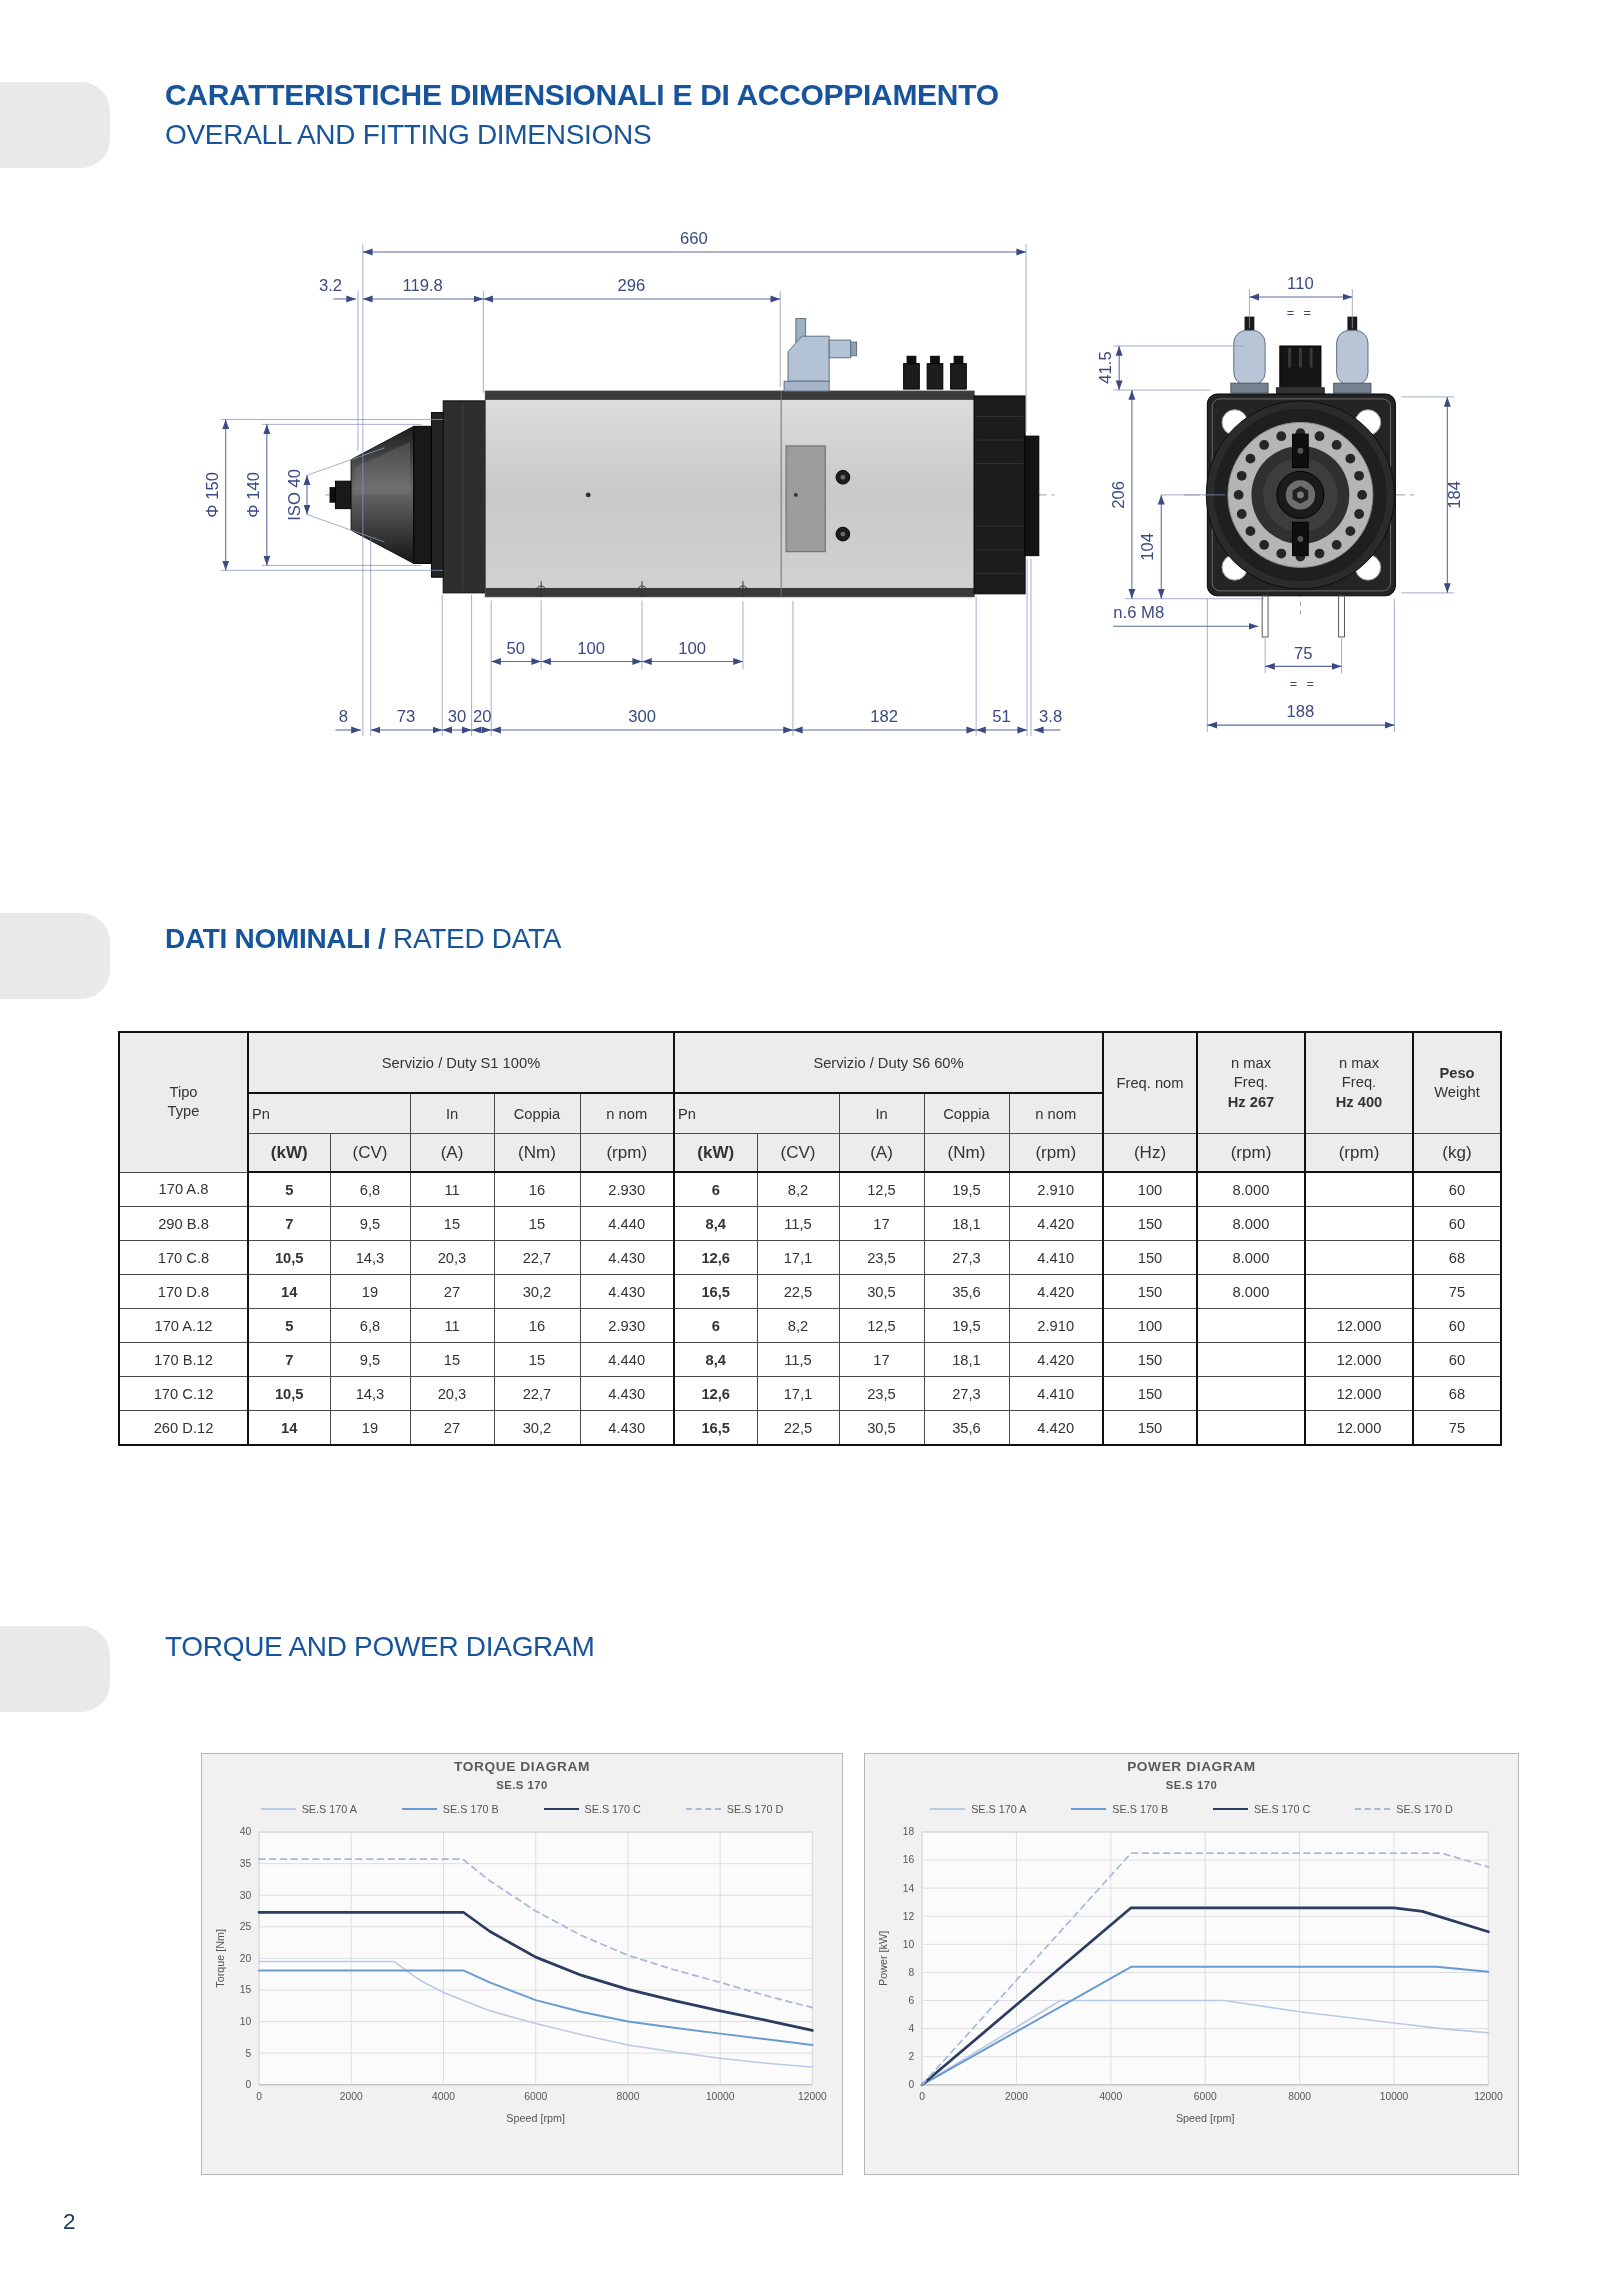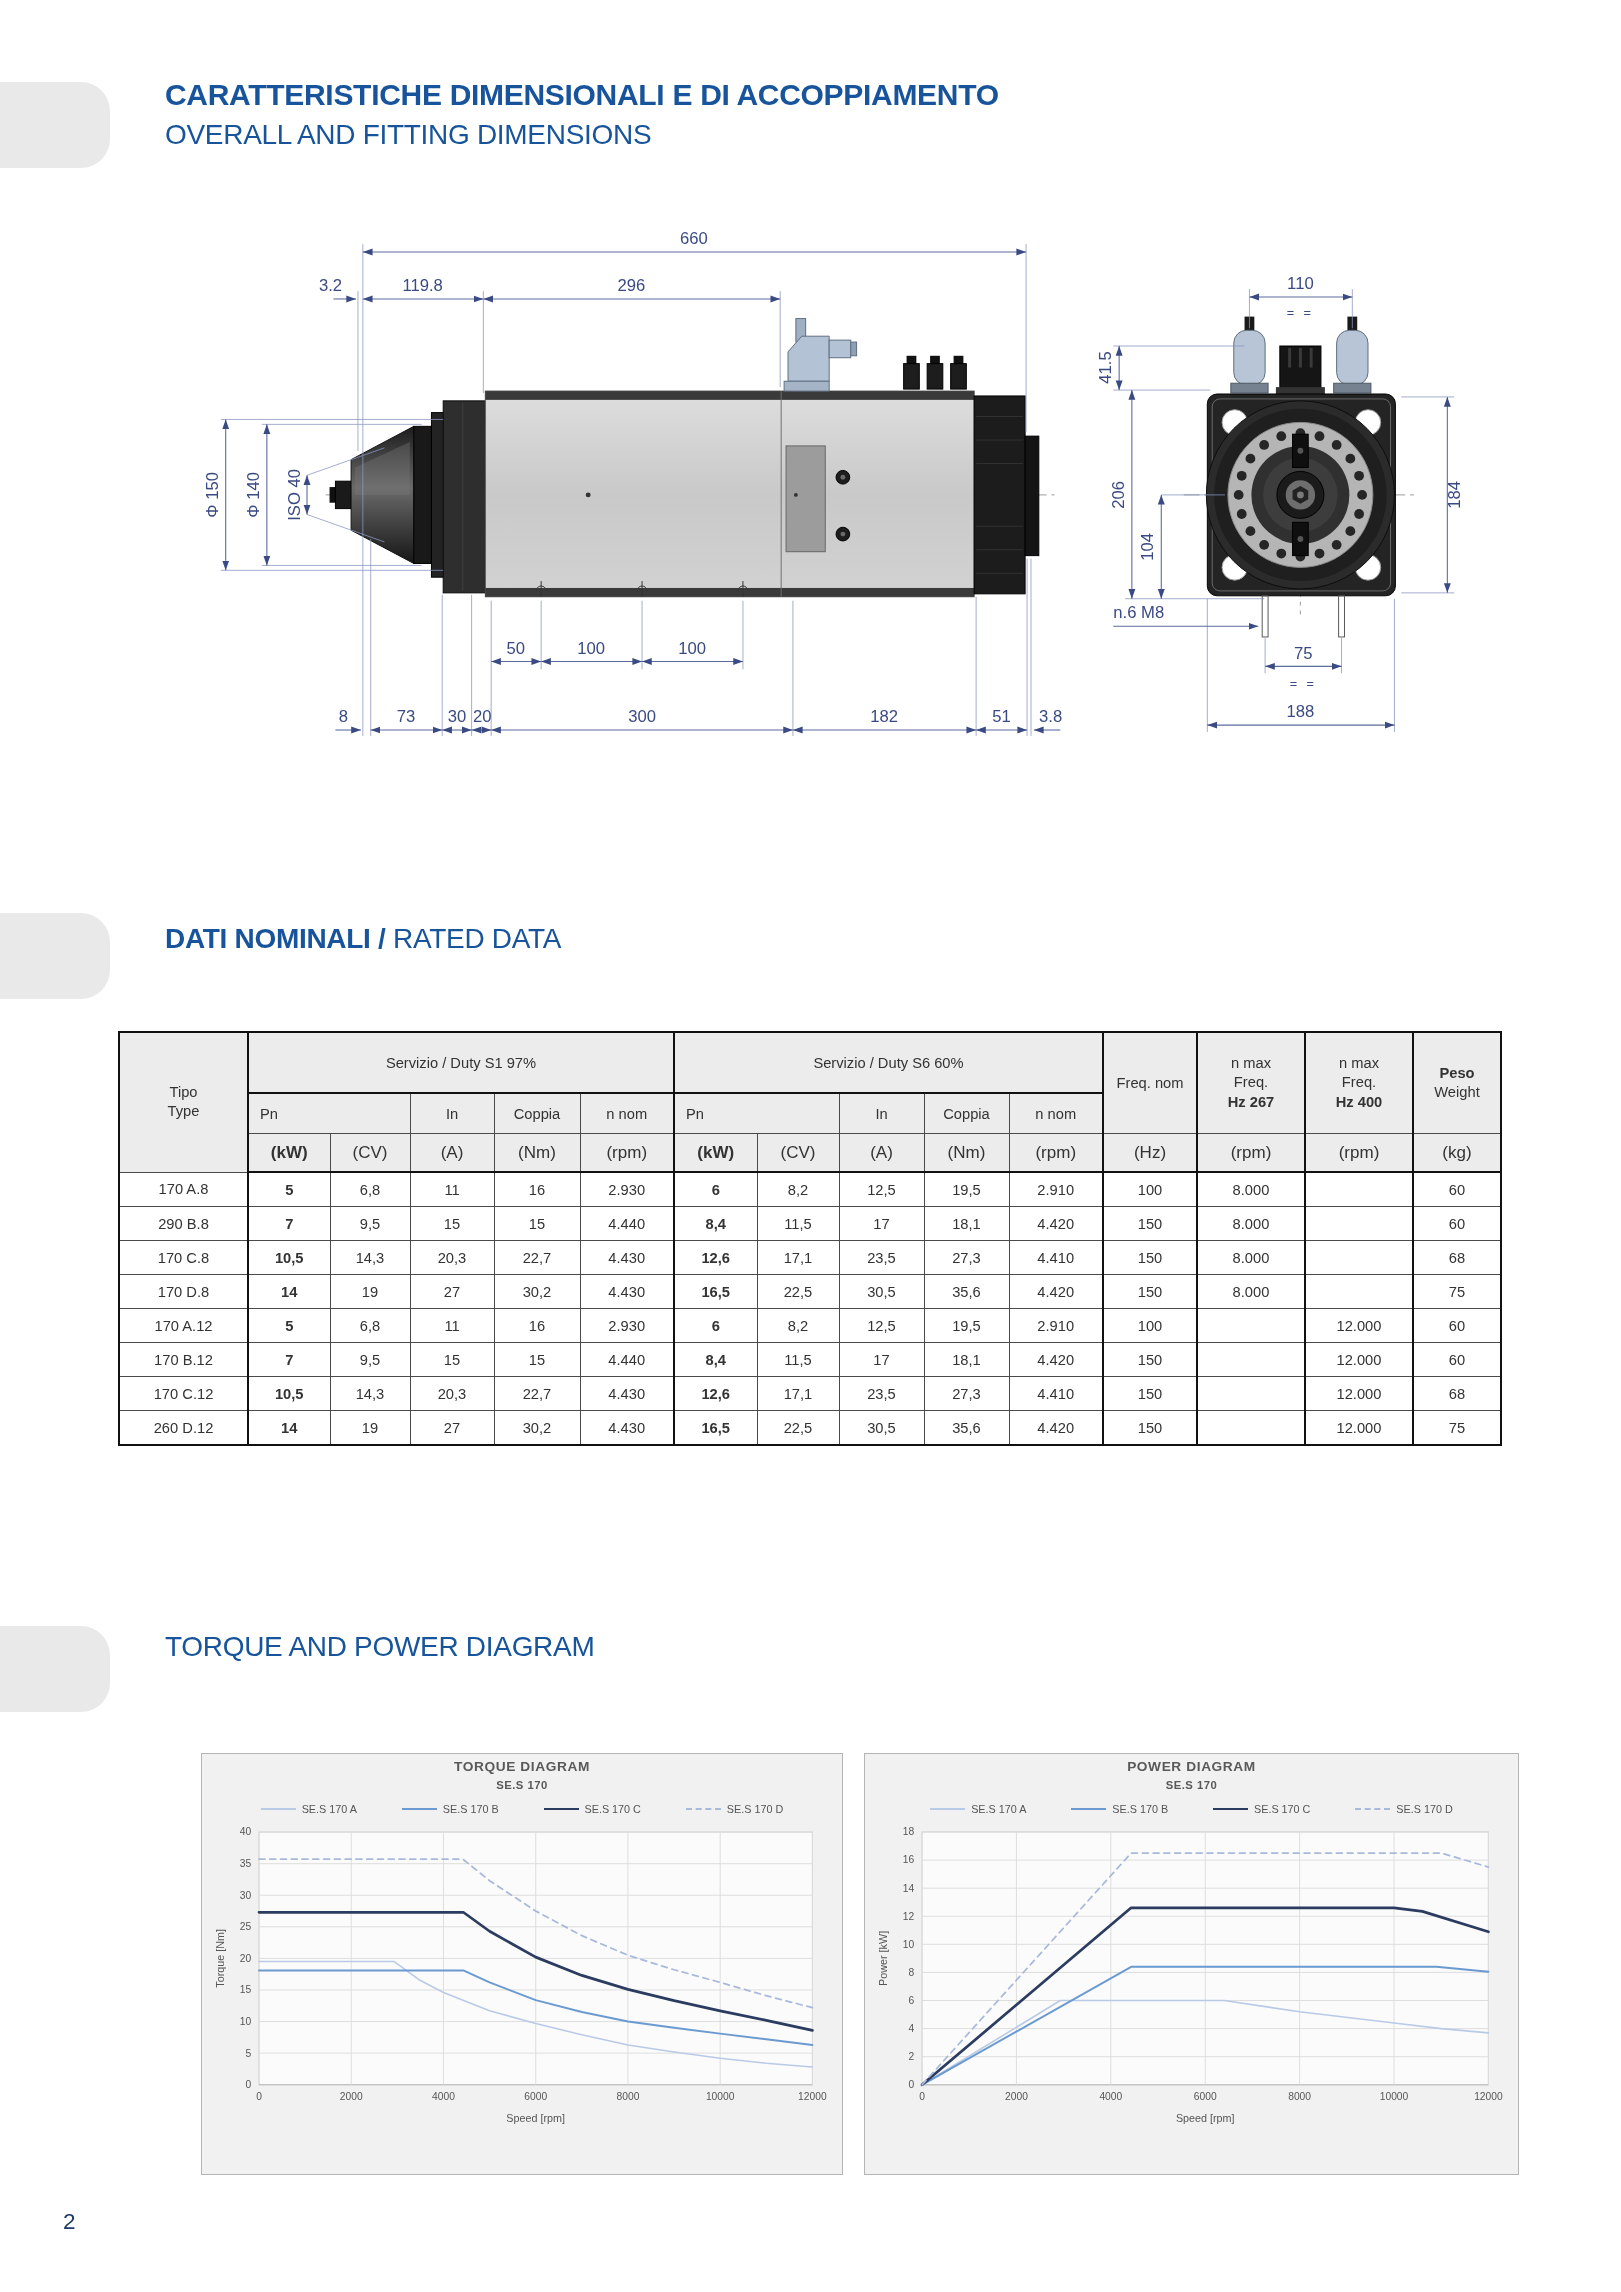--- a/index.html
+++ b/index.html
@@ -21,21 +21,21 @@
   table.data th, table.data td{border:1px solid #4a4a4a;text-align:center;padding:0 2px;
              overflow:hidden;white-space:nowrap;}
   table.data thead th{background:#ececec;font-weight:normal;color:#333;}
   table.data .h1 th{height:59px;}
   table.data .h2 th{height:39px;}
   table.data .h3 th{height:37px;font-size:17px;}
   table.data tbody td{height:33px;background:#fff;}
   table.data .gb{border-left:2.5px solid #111;}
   table.data .grp{border-bottom:2.9px solid #111;font-size:14.7px;}
   table.data .grp b{font-weight:normal;}
-  table.data .pnl{text-align:left;padding-left:11px;}
+  table.data .pnl{text-align:left;padding-left:3px;}
   table.data .bold, table.data td.bold{font-weight:bold;}
   table.data .ml{line-height:1.3;}
   
   .chart{position:absolute;background:#f1f1f1;border:1.5px solid #b5b5b5;}
   .chart .t{text-align:center;font-weight:bold;color:#595959;font-size:13.7px;
             margin-top:5px;letter-spacing:0.6px;}
   .chart .st{text-align:center;font-weight:bold;color:#595959;font-size:11.3px;
             margin-top:4.9px;letter-spacing:0.5px;}
   .legend{display:flex;justify-content:center;gap:45px;margin-top:11.8px;font-size:10.8px;
           color:#555;align-items:center;}
@@ -334,21 +334,21 @@
         <col style="width:108px">
         <col style="width:88px">
   </colgroup>
   <thead>
     <tr class="h1">
       <th rowspan="3" class="ml">
         <div>Tipo</div>
             <div>Type</div>
       </th>
       <th colspan="5" class="grp gb">
-        <b>Servizio</b><span> / Duty </span><b>S1 97%</b>
+        <b>Servizio</b><span> / Duty </span><b>S1 100%</b>
       </th>
       <th colspan="5" class="grp gb">
         <b>Servizio</b><span> / Duty </span><b>S6 60%</b>
       </th>
       <th rowspan="2" class="gb">Freq. nom</th>
       <th rowspan="2" class="gb ml">
         <div>n max</div>
             <div>Freq.</div>
             <div class="bold">Hz 267</div>
       </th>

